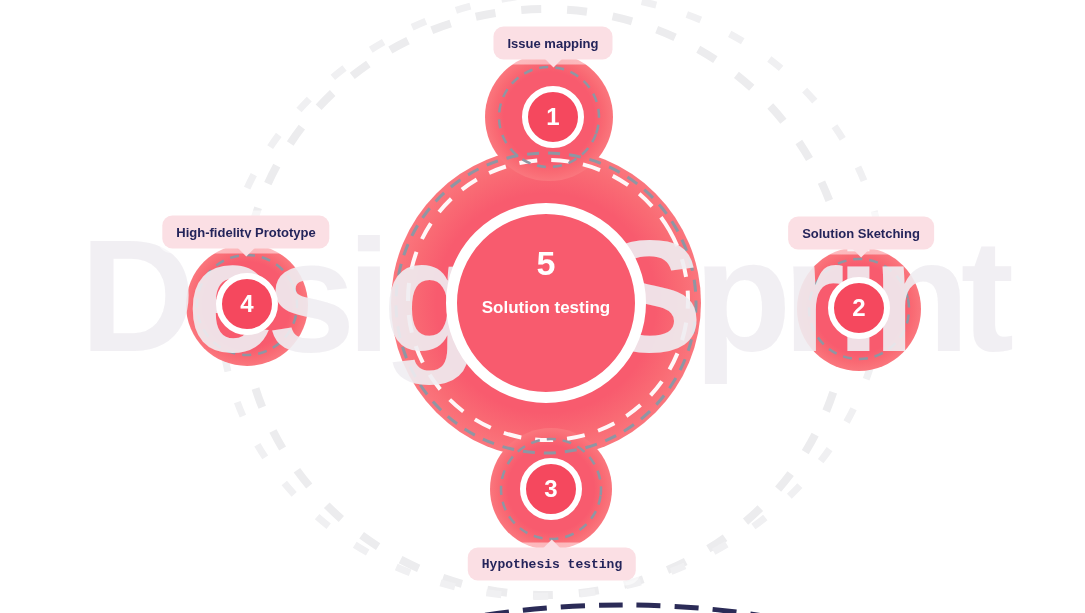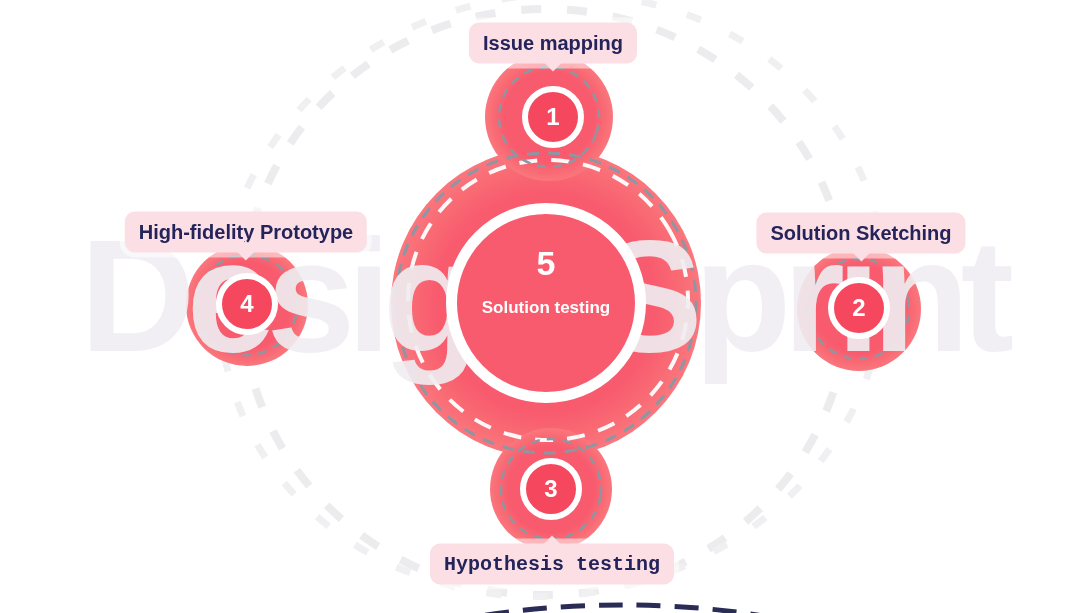--- a/index.html
+++ b/index.html
@@ -48,21 +48,21 @@
   .ring.s3{left:520px;top:458px;}
   .ring.s4{left:216px;top:273px;}
   .center-content{display:flex;flex-direction:column;align-items:center;gap:18px;padding-bottom:42px;}
   .center-number{font-size:34px;font-weight:700;color:#ffffff;line-height:1;}
   .center-label{font-size:17px;font-weight:700;color:#ffffff;white-space:nowrap;}
   .step-number{font-size:24px;font-weight:700;color:#ffffff;line-height:1;}
   
   .pill{
     position:absolute;transform:translate(-50%,-50%);z-index:7;
     background:var(--pill-bg);color:var(--ink);
-    font-size:20px;font-weight:700;white-space:nowrap;
+    font-size:13px;font-weight:700;white-space:nowrap;
     padding:9px 14px;border-radius:10px;
     box-shadow:0 0 0 5px rgba(255,255,255,.5);
   }
   .pill .pointer{
     position:absolute;width:14px;height:14px;background:var(--pill-bg);
     left:50%;transform:translateX(-50%) rotate(45deg);
   }
   .pill .pointer.down{bottom:-5px;}
   .pill .pointer.up{top:-5px;}
   .pill.p1{left:553px;top:43px;}

